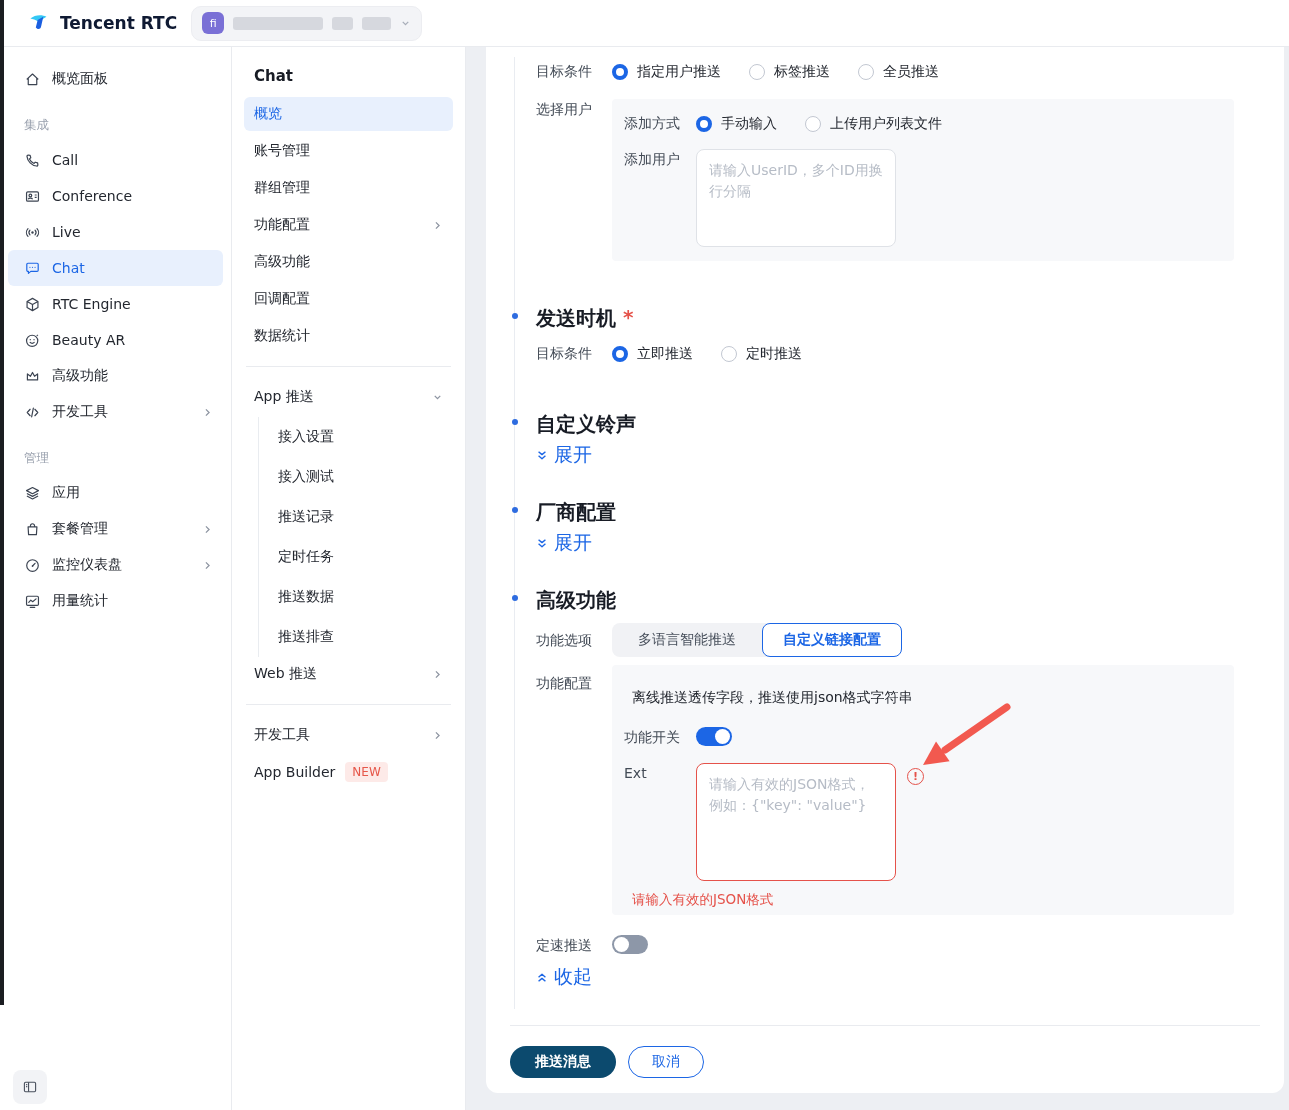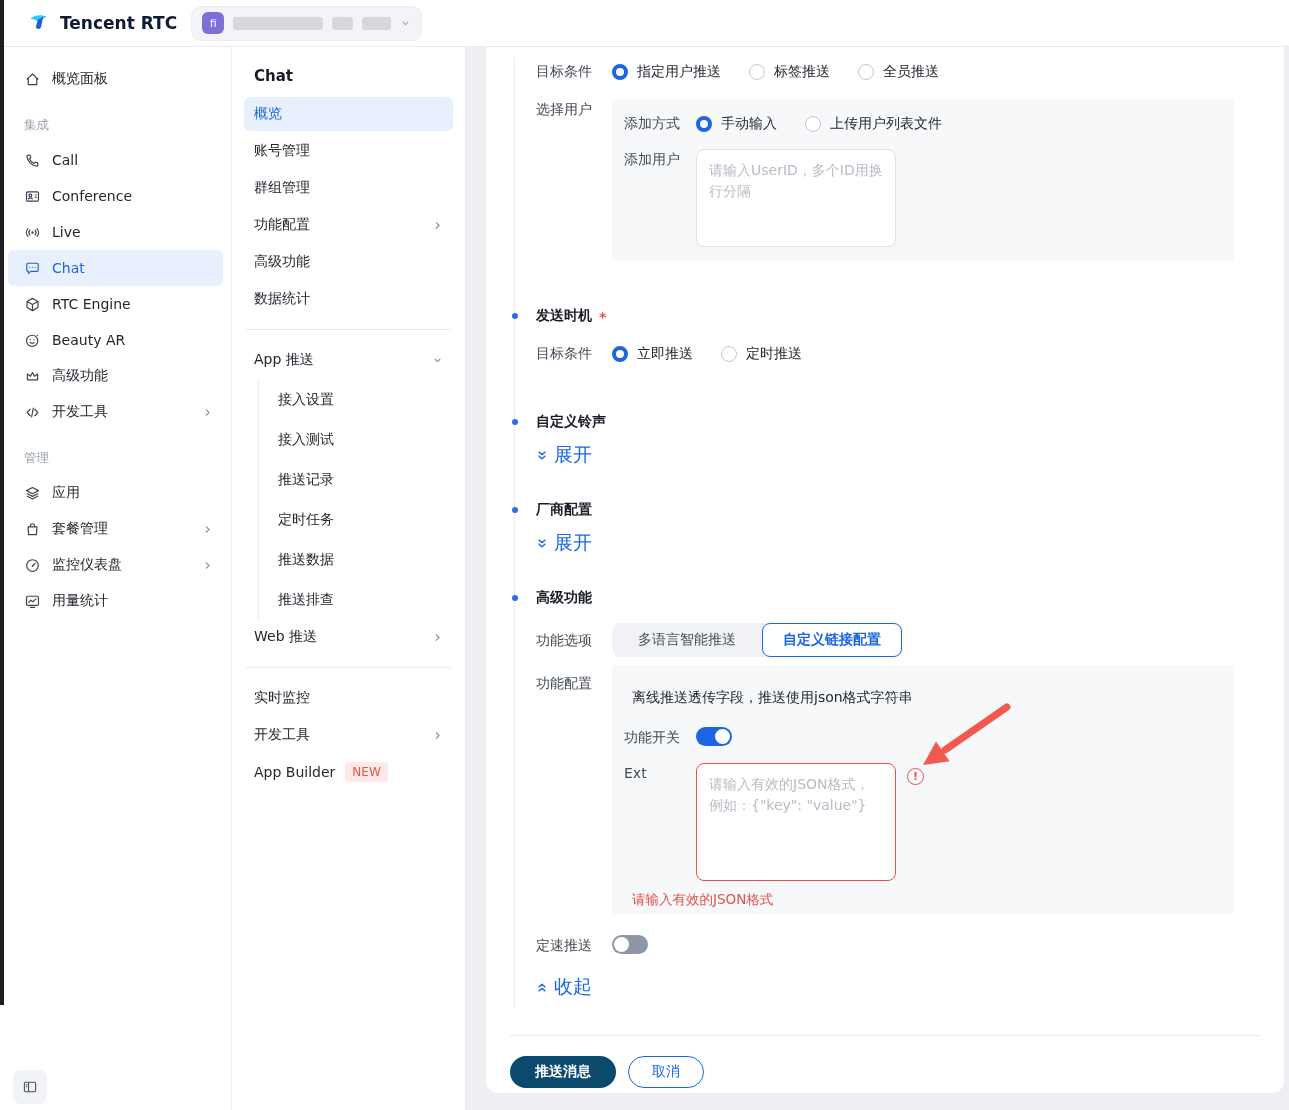--- a/index.html
+++ b/index.html
@@ -45,21 +45,21 @@
   .radio-opt{display:flex;align-items:center;gap:9px;cursor:pointer}
   .radio{width:16px;height:16px;border-radius:50%;border:1px solid #c3c8d2;background:#fff;flex-shrink:0}
   .radio.sel{border:4.5px solid #1c66e5}
   .panel{background:#f7f8fa;border-radius:4px;width:622px}
   .panel1{padding:14px 0 14px 12px}
   .inrow{display:flex}
   .inlabel{width:72px;flex-shrink:0;color:#434b56;padding-top:2px}
   .ta{width:200px;border:1px solid #dfe2e7;border-radius:8px;background:#fff;padding:10px 12px;font:inherit;color:#23272f;resize:none;line-height:1.5}
   .ta::placeholder{color:#b6bcc6}
   .ta.err{border-color:#e5524a}
-  .sec-row{position:relative;font-weight:bold;font-size:14px;color:#181c25;height:20px;display:flex;align-items:flex-end;gap:4px}
+  .sec-row{position:relative;font-weight:bold;font-size:20px;color:#181c25;height:20px;display:flex;align-items:flex-start;gap:4px}
   .sec-row::before{content:'';position:absolute;left:-24px;top:8px;width:6px;height:6px;border-radius:50%;background:#2e6ce0}
   .req{color:#e5524a;font-weight:bold;margin-left:3px}
   .linkrow{display:flex;align-items:center;gap:6px;color:#1c66e5;cursor:pointer;height:16px;font-size:19px}
   .tabs{display:inline-flex;align-items:center;background:#f1f2f5;border-radius:8px;height:34px}
   .tab{padding:0 26px;color:#474f5b;height:34px;display:flex;align-items:center;cursor:pointer}
   .tab.active{background:#fff;border:1.5px solid #1c66e5;color:#1c66e5;border-radius:8px;padding:0 20px;font-weight:600}
   .panel2{padding:24px 0 8px 12px}
   .desc{margin-left:8px;color:#23272f;height:20px}
   .toggle{width:36px;height:19px;border-radius:10px;position:relative;cursor:pointer;flex-shrink:0}
   .toggle .knob{position:absolute;top:2px;width:15px;height:15px;border-radius:50%;background:#fff}
@@ -67,21 +67,21 @@
   .toggle.off{background:#8d97a8}.toggle.off .knob{left:2px}
   .err-wrap{position:relative;margin-left:11px;padding-top:5px}
   .err-icon{width:17px;height:17px;border-radius:50%;border:1.6px solid #e5524a;color:#e5524a;font-size:11px;font-weight:bold;display:flex;align-items:center;justify-content:center}
   .arrow-svg{position:absolute;left:4px;top:-62px;pointer-events:none}
   .err-text{color:#e5524a;font-size:13.5px;margin:10px 0 0 8px;height:16px}
   .card-footer{margin:40px 24px 0;border-top:1px solid #e9ebef;padding:20px 0 16px;display:flex;gap:12px}
   .btn{height:32px;border-radius:16px;font:inherit;cursor:pointer;display:flex;align-items:center}
   .btn-primary{background:#0c4a6e;border:none;color:#fff;font-weight:bold;padding:0 25px}
   .btn-ghost{background:#fff;border:1px solid #1c66e5;color:#1c66e5;padding:0 23px}
   .mt18{margin-top:18px}.mt44{margin-top:44px}.mt48{margin-top:48px}.mt16{margin-top:16px}
-  .mt36{margin-top:36px}.mt20{margin-top:20px}.mt14{margin-top:24px}.mt8{margin-top:8px}
+  .mt36{margin-top:36px}.mt20{margin-top:20px}.mt14{margin-top:14px}.mt8{margin-top:8px}
 </style>
 </head>
 <body>
 
 <div class="edge-artifact"></div>
 
 <div class="topbar">
   <div class="brand">
     <span>
       <svg width="25" height="25" viewBox="0 0 24 24">
@@ -273,20 +273,23 @@
       <span class="chev">
           <svg width="11" height="11" viewBox="0 0 14 14" fill="none" stroke="currentColor" stroke-width="1.6">
             <path d="M5 3 L9 7 L5 11"></path>
           </svg>
         </span>
     </div>
     <div class="s2-item">
         <span>高级功能</span>
       </div>
     <div class="s2-item">
+        <span>回调配置</span>
+      </div>
+    <div class="s2-item">
         <span>数据统计</span>
       </div>
 
     <div class="s2-div"></div>
 
     <div class="s2-item">
         <span>App 推送</span>
       <span class="chev">
           <svg width="11" height="11" viewBox="0 0 14 14" fill="none" stroke="currentColor" stroke-width="1.6">
             <path d="M3.5 5 L7 8.5 L10.5 5"></path>
@@ -317,23 +320,20 @@
         <span>Web 推送</span>
       <span class="chev">
           <svg width="11" height="11" viewBox="0 0 14 14" fill="none" stroke="currentColor" stroke-width="1.6">
             <path d="M5 3 L9 7 L5 11"></path>
           </svg>
         </span>
     </div>
 
     <div class="s2-div"></div>
 
-    <div class="s2-item">
-        <span>实时监控</span>
-      </div>
     <div class="s2-item">
         <span>开发工具</span>
       <span class="chev">
           <svg width="11" height="11" viewBox="0 0 14 14" fill="none" stroke="currentColor" stroke-width="1.6">
             <path d="M5 3 L9 7 L5 11"></path>
           </svg>
         </span>
     </div>
     <div class="s2-item">
         <span>App Builder</span>

